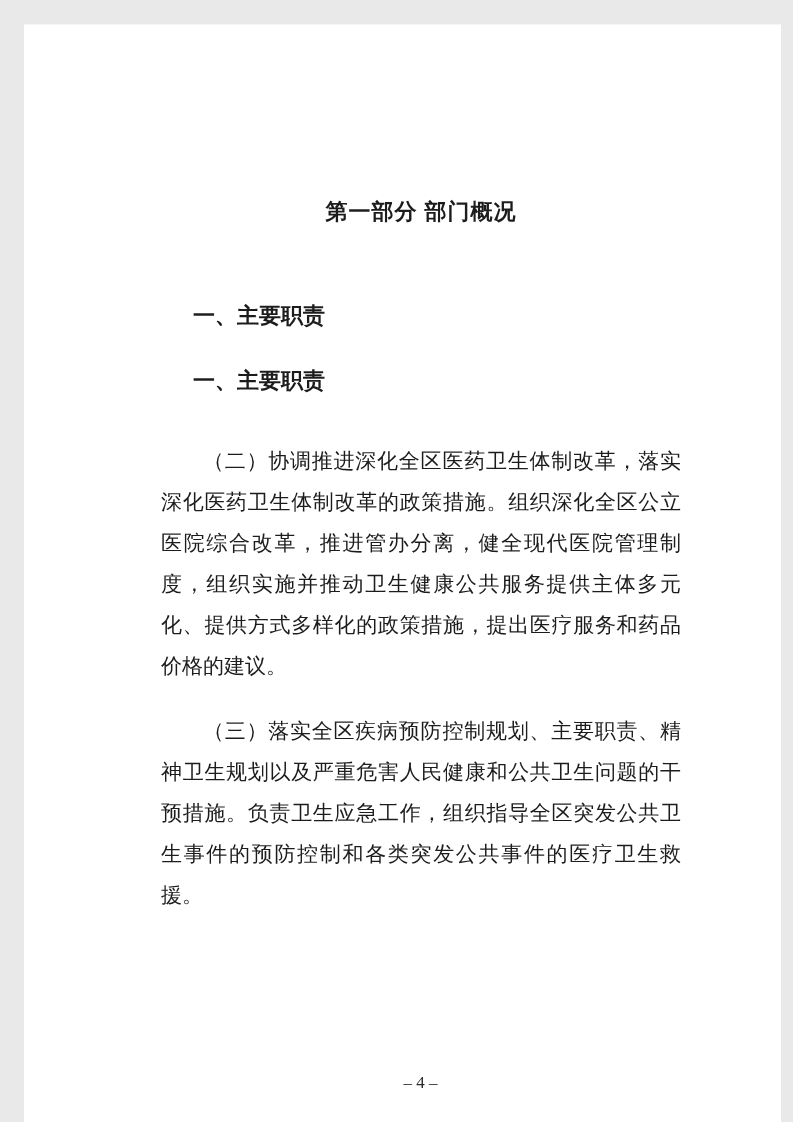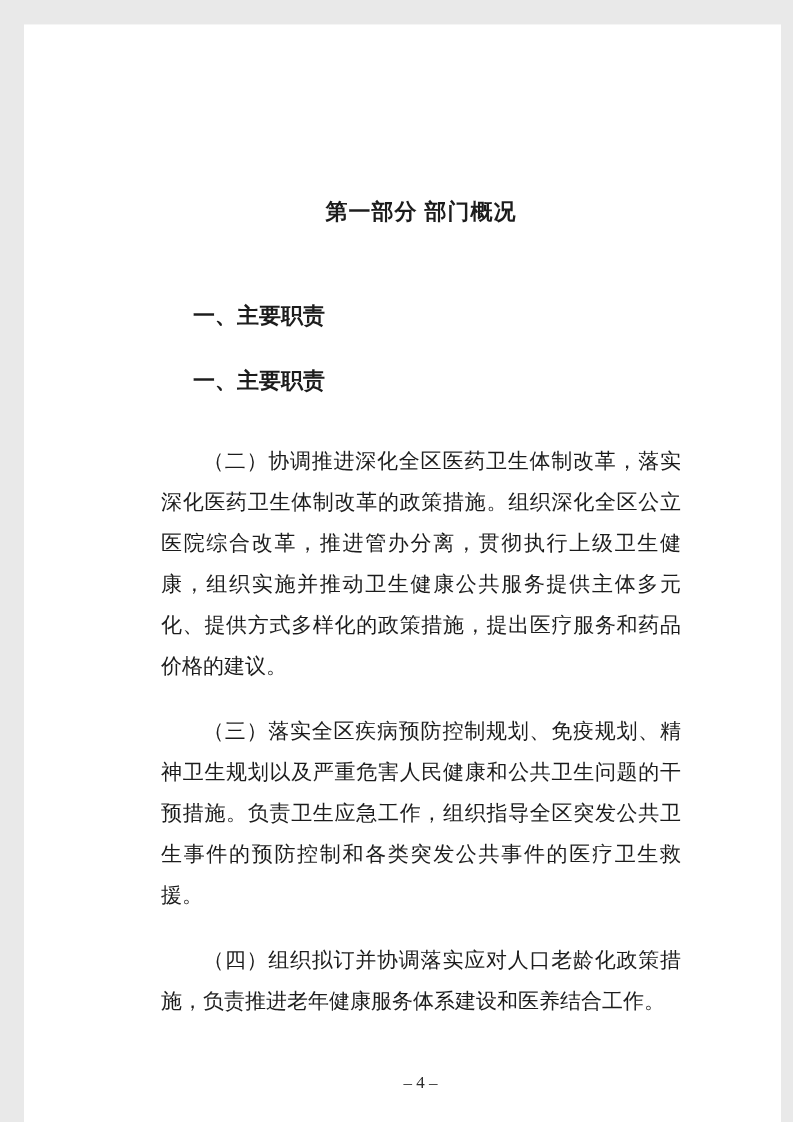--- a/index.html
+++ b/index.html
@@ -71,20 +71,19 @@
 
 <div class="page">
   <div class="content">
     <div class="doc-title">第一部分  部门概况</div>
 
     <div class="heading-1">一、主要职责</div>
 
     <div class="heading-2">一、主要职责</div>
 
     <div class="body-text">
-      <p>（二）协调推进深化全区医药卫生体制改革，落实深化医药卫生体制改革的政策措施。组织深化全区公立医院综合改革，推进管办分离，贯彻执行上级卫生健康，组织实施并推动卫生健康公共服务提供主体多元化、提供方式多样化的政策措施，提出医疗服务和药品价格的建议。</p>
-      <p>（三）落实全区疾病预防控制规划、免疫规划、精神卫生规划以及严重危害人民健康和公共卫生问题的干预措施。负责卫生应急工作，组织指导全区突发公共卫生事件的预防控制和各类突发公共事件的医疗卫生救援。</p>
-      <p>（四）组织拟订并协调落实应对人口老龄化政策措施，负责推进老年健康服务体系建设和医养结合工作。</p>
+      <p>（二）协调推进深化全区医药卫生体制改革，落实深化医药卫生体制改革的政策措施。组织深化全区公立医院综合改革，推进管办分离，健全现代医院管理制度，组织实施并推动卫生健康公共服务提供主体多元化、提供方式多样化的政策措施，提出医疗服务和药品价格的建议。</p>
+      <p>（三）落实全区疾病预防控制规划、主要职责、精神卫生规划以及严重危害人民健康和公共卫生问题的干预措施。负责卫生应急工作，组织指导全区突发公共卫生事件的预防控制和各类突发公共事件的医疗卫生救援。</p>
     </div>
   </div>
 
   <div class="page-footer">– 4 –</div>
 </div>
 
 </body></html>

